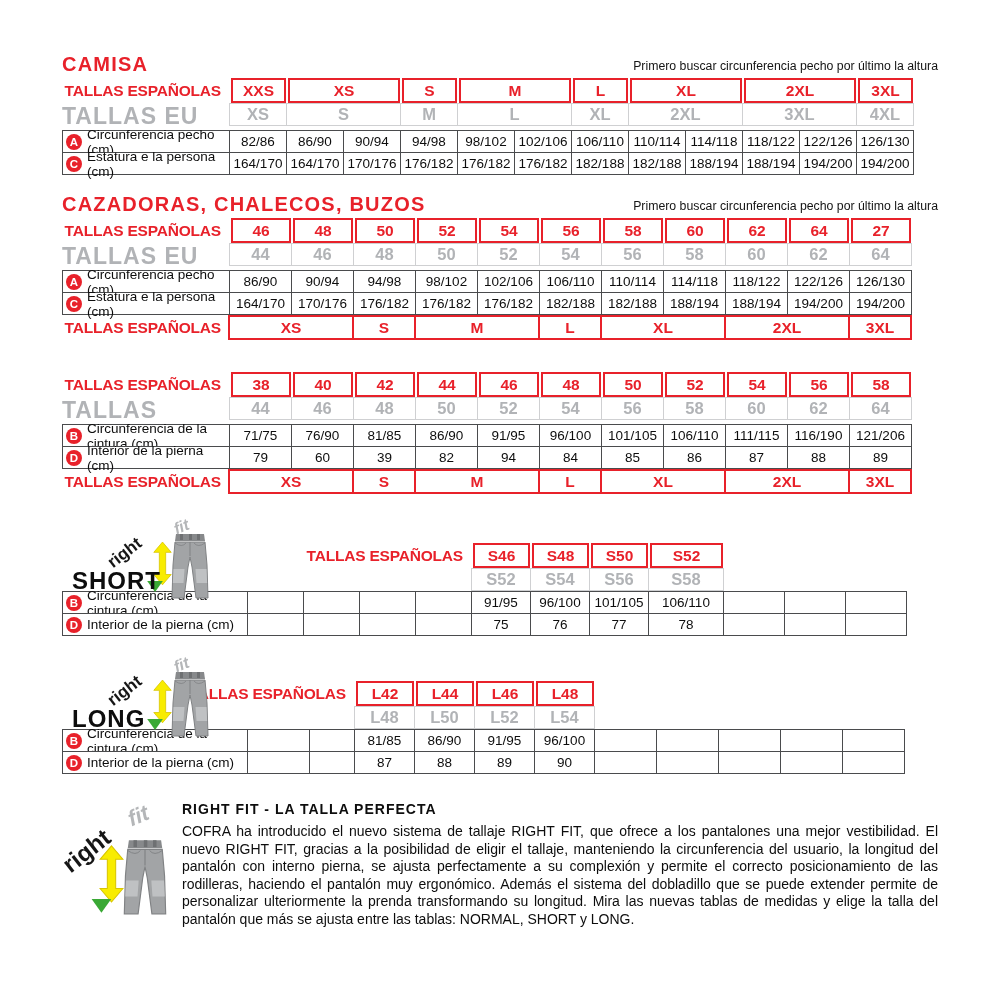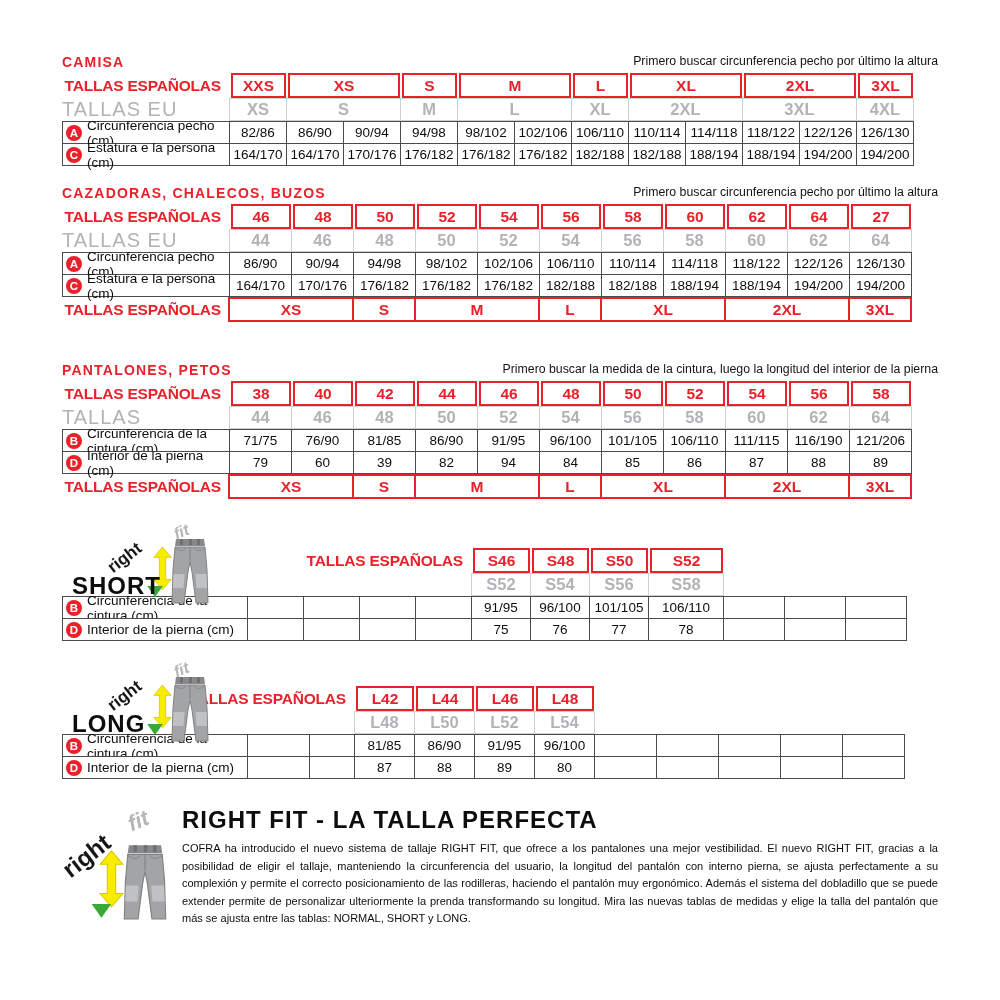--- a/index.html
+++ b/index.html
@@ -10,57 +10,57 @@
     --ink:#141414;
   }
   html,body{margin:0;padding:0;background:#fff;}
   .page{
     position:relative;width:1000px;height:1000px;box-sizing:border-box;
     padding:54px 62px 0 62px;overflow:hidden;background:#fff;
     font-family:"Liberation Sans","DejaVu Sans",sans-serif;color:var(--ink);
   }
   
   .sec-head{display:flex;justify-content:space-between;align-items:flex-end;margin-bottom:4px;}
-  .title{margin:0;color:var(--red);font-size:14px;font-weight:800;letter-spacing:1.2px;line-height:1;}
+  .title{margin:0;color:var(--red);font-size:20px;font-weight:800;letter-spacing:1.2px;line-height:1;}
   .note{font-size:12.3px;color:var(--ink);padding-bottom:1px;}
   
   .grid{display:grid;}
   .g12{grid-template-columns:168px repeat(12,57px);}
   .g11{grid-template-columns:168px repeat(11,62px);}
   .gsh{grid-template-columns:186px repeat(4,56px) 59px 59px 59px 75px repeat(3,61px);}
   .glg{grid-template-columns:186px 62px 45px repeat(4,60px) repeat(5,62px);}
   .rep{display:contents;}
   .cell{display:flex;align-items:center;justify-content:center;box-sizing:border-box;background:#fff;}
   
   .redrow .cell{height:25px;}
   .redbox{border:2px solid var(--red);margin:0 1px;color:var(--red);font-weight:800;font-size:15.5px;}
   .red-lbl{display:flex;align-items:center;justify-content:flex-end;padding-right:9px;color:var(--red);
            font-weight:800;font-size:15.5px;letter-spacing:-0.2px;box-sizing:border-box;}
   
   .grayrow .cell{height:23px;border:1px solid var(--blight);margin-left:-1px;color:var(--gray);
                  font-weight:800;font-size:16.5px;}
-  .gray-lbl{display:flex;align-items:center;color:var(--gray);font-weight:400;font-size:20px;
+  .gray-lbl{display:flex;align-items:center;color:var(--gray);font-weight:700;font-size:23px;
             letter-spacing:1px;box-sizing:border-box;}
   .grayrow .noborder{border:none;}
   
   .drow .cell{height:23px;border:1px solid var(--bdark);margin-left:-1px;font-size:13.5px;color:#0d0d0d;}
   .drow + .drow{margin-top:-1px;}
   .label-cell{justify-content:flex-start !important;gap:5px;padding-left:3px;font-size:12.8px;margin-left:0 !important;}
   .badge{flex:0 0 auto;width:16px;height:16px;border-radius:50%;background:var(--red);color:#fff;
          font-size:11.5px;font-weight:800;display:flex;align-items:center;justify-content:center;}
   
   .botrow .cell{height:25px;border:2px solid var(--red);margin-left:-2px;color:var(--red);
                 font-weight:800;font-size:15.5px;}
   .botrow .red-lbl{border:none;margin-left:0;}
   .span5{grid-column:span 5;}
   .span3{grid-column:span 3;}
   .nob{border:none !important;}
   
   .sec-camisa{margin-bottom:19px;}
-  .sec-cazadoras{margin-bottom:40px;}
+  .sec-cazadoras{margin-bottom:32px;}
   .sizeblock{position:relative;}
   .sizeblock.short{margin-top:49px;}
   .sizeblock.long{margin-top:45px;}
   .fitname{position:absolute;left:10px;top:24px;font-size:24px;font-weight:800;letter-spacing:1px;color:#0d0d0d;}
   
   .rf{position:absolute;}
   .rf .pants,.rf .arrow,.rf .garrow,.rf .w-right,.rf .w-fit{position:absolute;}
   .rf .w-right{font-weight:800;color:#161616;}
   .rf .w-fit{font-weight:700;font-style:italic;color:#b4b6b8;}
   .rf.sm{left:38px;top:-24px;width:125px;height:82px;}
@@ -72,22 +72,22 @@
   
   .rfsec{display:flex;gap:8px;margin-top:27px;}
   .rflogo-box{position:relative;flex:0 0 112px;height:128px;}
   .rf.lg{left:0;top:0;width:112px;height:128px;}
   .rf.lg .pants{left:60px;top:26px;width:46px;height:100px;}
   .rf.lg .arrow{left:37px;top:42px;width:25px;height:66px;}
   .rf.lg .garrow{left:29px;top:98px;width:22px;height:15px;}
   .rf.lg .w-right{left:-2px;top:36px;font-size:24px;transform:rotate(-38deg);}
   .rf.lg .w-fit{left:66px;top:2px;font-size:22px;transform:rotate(-22deg);}
   .rftext{flex:1;}
-  .rftext h2{margin:0 0 6px 0;font-size:24px;font-weight:800;letter-spacing:1px;color:#0d0d0d;}
-  .rftext p{margin:0;font-size:11px;line-height:17.6px;text-align:justify;color:#0d0d0d;}
+  .rftext h2{margin:0 0 6px 0;font-size:14px;font-weight:800;letter-spacing:1px;color:#0d0d0d;}
+  .rftext p{margin:0;font-size:14px;line-height:17.6px;text-align:justify;color:#0d0d0d;}
 </style>
 </head>
 <body>
 
 <div class="page">
 
   <section class="sec-camisa">
     <div class="sec-head">
       <h2 class="title">CAMISA</h2>
       <div class="note">Primero buscar circunferencia pecho por último la altura</div>
@@ -143,24 +143,20 @@
       </div>
       <div class="rep"><div class="cell">164/170</div><div class="cell">170/176</div><div class="cell">176/182</div><div class="cell">176/182</div><div class="cell">176/182</div><div class="cell">182/188</div><div class="cell">182/188</div><div class="cell">188/194</div><div class="cell">188/194</div><div class="cell">194/200</div><div class="cell">194/200</div></div>
     </div>
     <div class="grid g11 botrow">
       <div class="red-lbl">TALLAS ESPAÑOLAS</div>
       <div class="rep"><div class="cell" style="grid-column: span 2;">XS</div><div class="cell">S</div><div class="cell" style="grid-column: span 2;">M</div><div class="cell">L</div><div class="cell" style="grid-column: span 2;">XL</div><div class="cell" style="grid-column: span 2;">2XL</div><div class="cell">3XL</div></div>
     </div>
   </section>
 
   <section class="sec-pantalones">
-    <div class="sec-head">
-      <h2 class="title">PANTALONES, PETOS</h2>
-      <div class="note">Primero buscar la medida de la cintura, luego la longitud del interior de la pierna</div>
-    </div>
     <div class="grid g11 redrow">
       <div class="red-lbl">TALLAS ESPAÑOLAS</div>
       <div class="rep"><div class="cell redbox">38</div><div class="cell redbox">40</div><div class="cell redbox">42</div><div class="cell redbox">44</div><div class="cell redbox">46</div><div class="cell redbox">48</div><div class="cell redbox">50</div><div class="cell redbox">52</div><div class="cell redbox">54</div><div class="cell redbox">56</div><div class="cell redbox">58</div></div>
     </div>
     <div class="grid g11 grayrow">
       <div class="gray-lbl noborder">TALLAS</div>
       <div class="rep"><div class="cell">44</div><div class="cell">46</div><div class="cell">48</div><div class="cell">50</div><div class="cell">52</div><div class="cell">54</div><div class="cell">56</div><div class="cell">58</div><div class="cell">60</div><div class="cell">62</div><div class="cell">64</div></div>
     </div>
     <div class="grid g11 drow">
       <div class="cell label-cell">
@@ -290,21 +286,21 @@
       <div class="cell"></div>
       <div class="cell"></div>
     </div>
     <div class="grid glg drow">
       <div class="cell label-cell">
         <span class="badge">D</span>
         <span>Interior de la pierna (cm)</span>
       </div>
       <div class="cell"></div>
       <div class="cell"></div>
-      <div class="rep"><div class="cell">87</div><div class="cell">88</div><div class="cell">89</div><div class="cell">80</div></div>
+      <div class="rep"><div class="cell">87</div><div class="cell">88</div><div class="cell">89</div><div class="cell">90</div></div>
       <div class="cell"></div>
       <div class="cell"></div>
       <div class="cell"></div>
       <div class="cell"></div>
       <div class="cell"></div>
     </div>
   </section>
 
   <section class="rfsec">
     <div class="rflogo-box">

